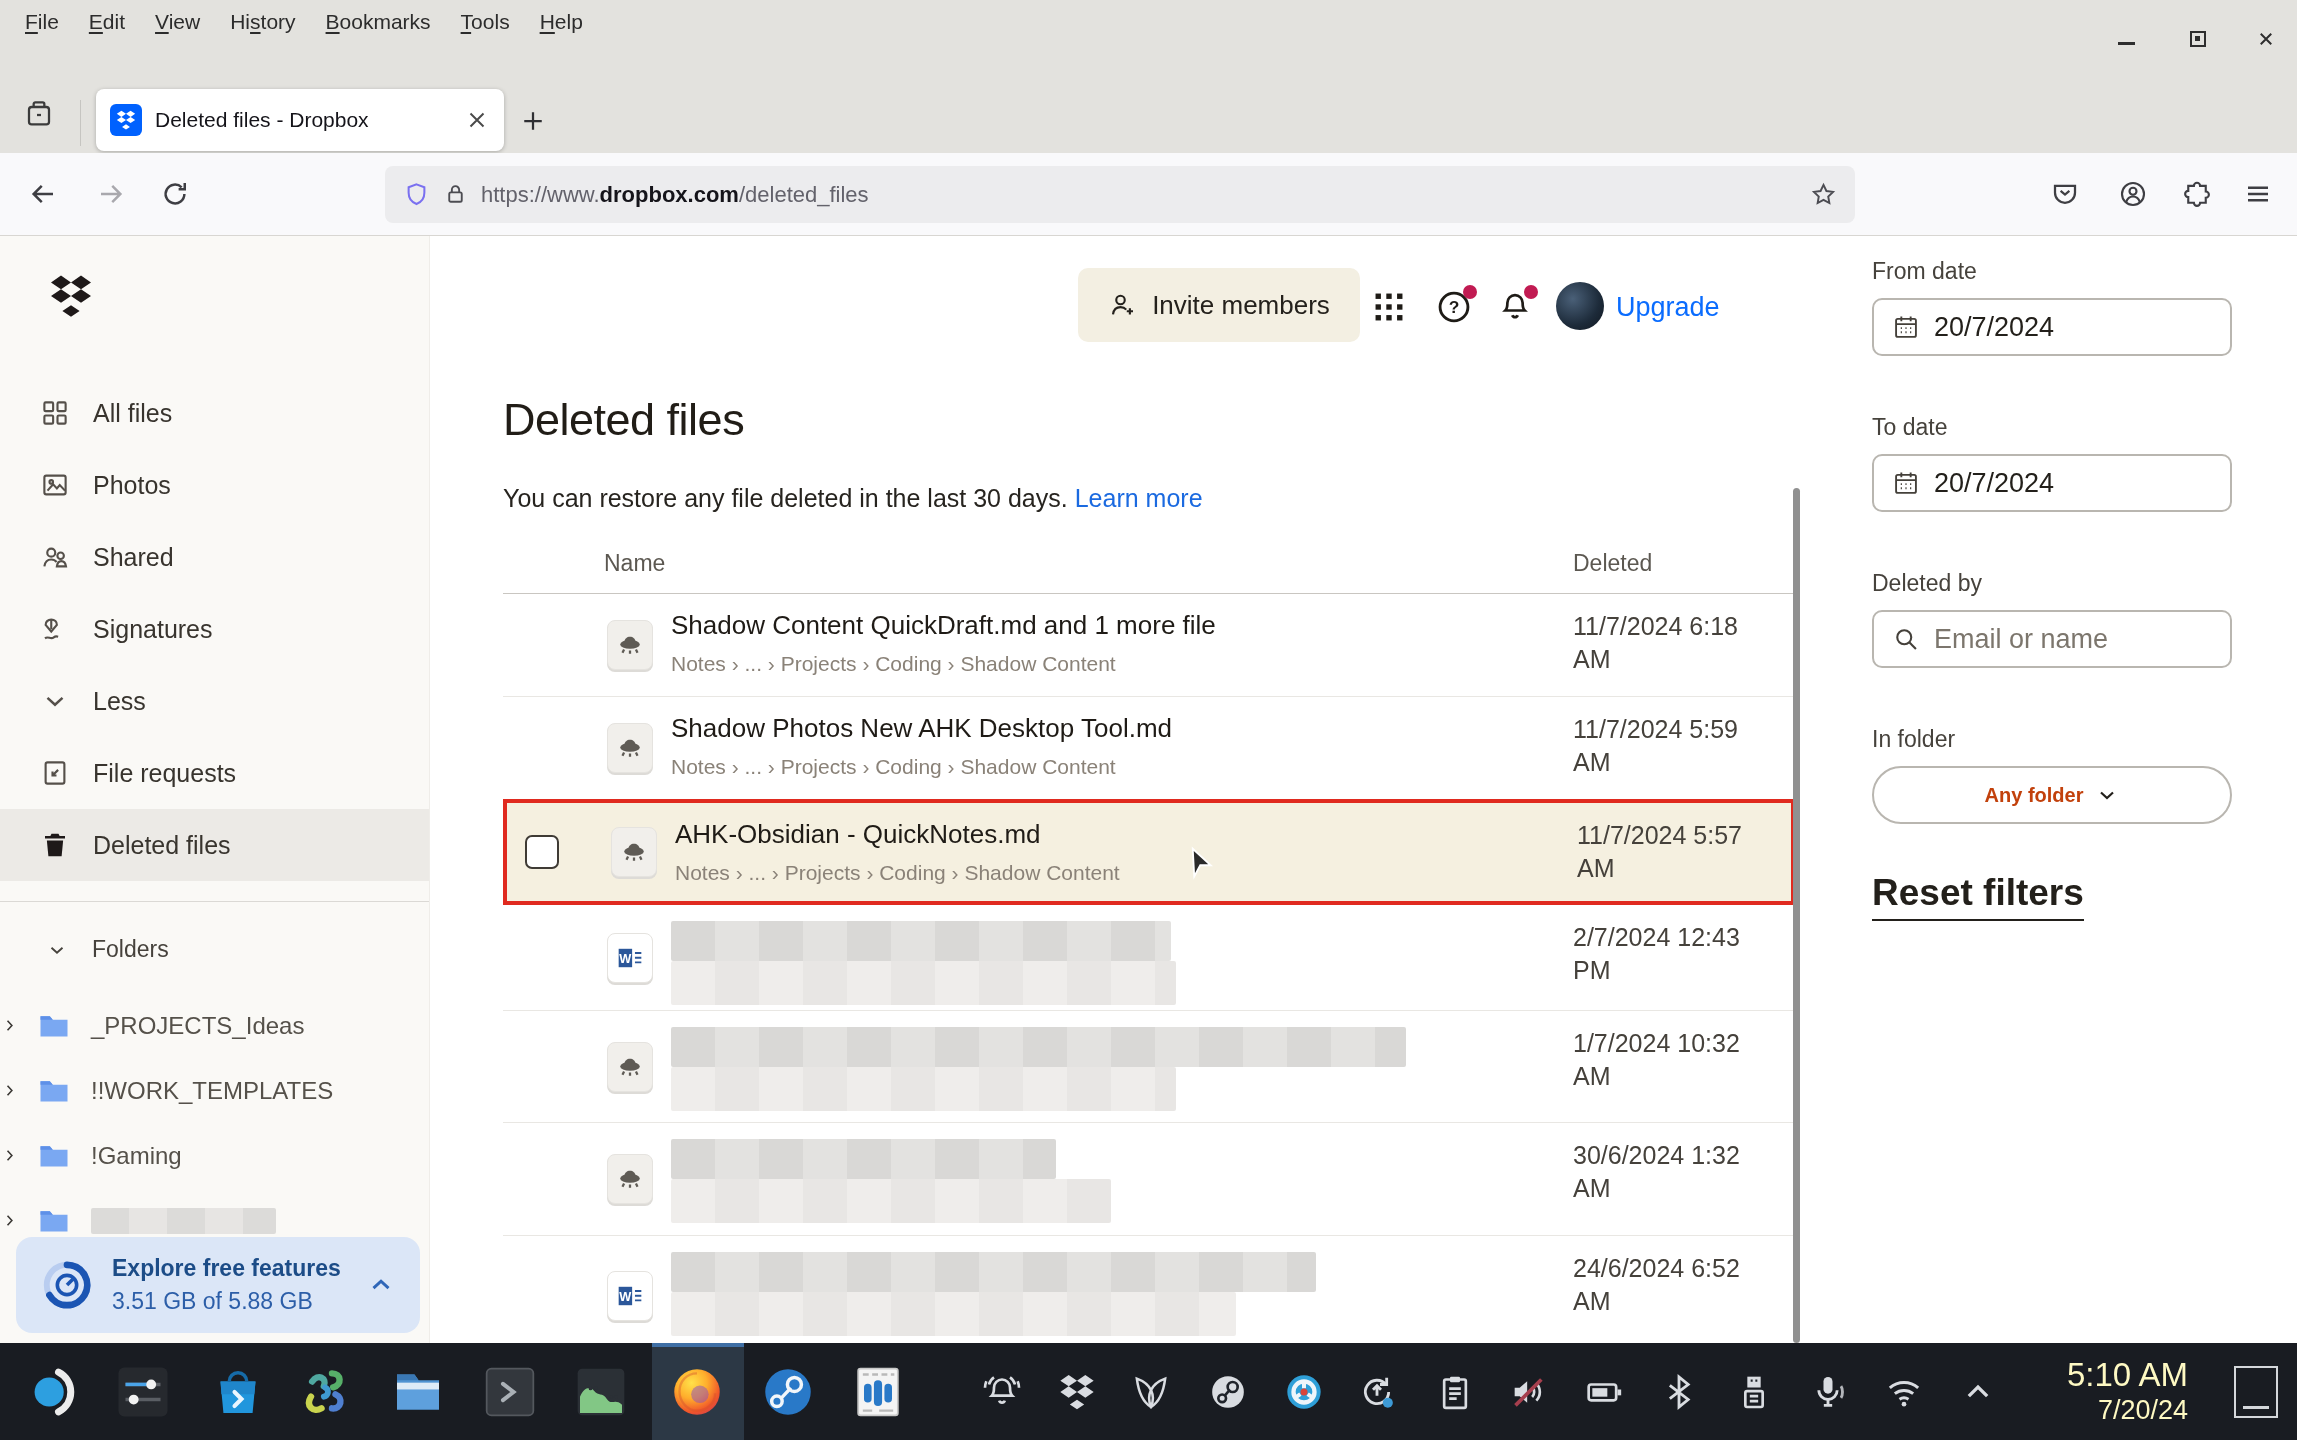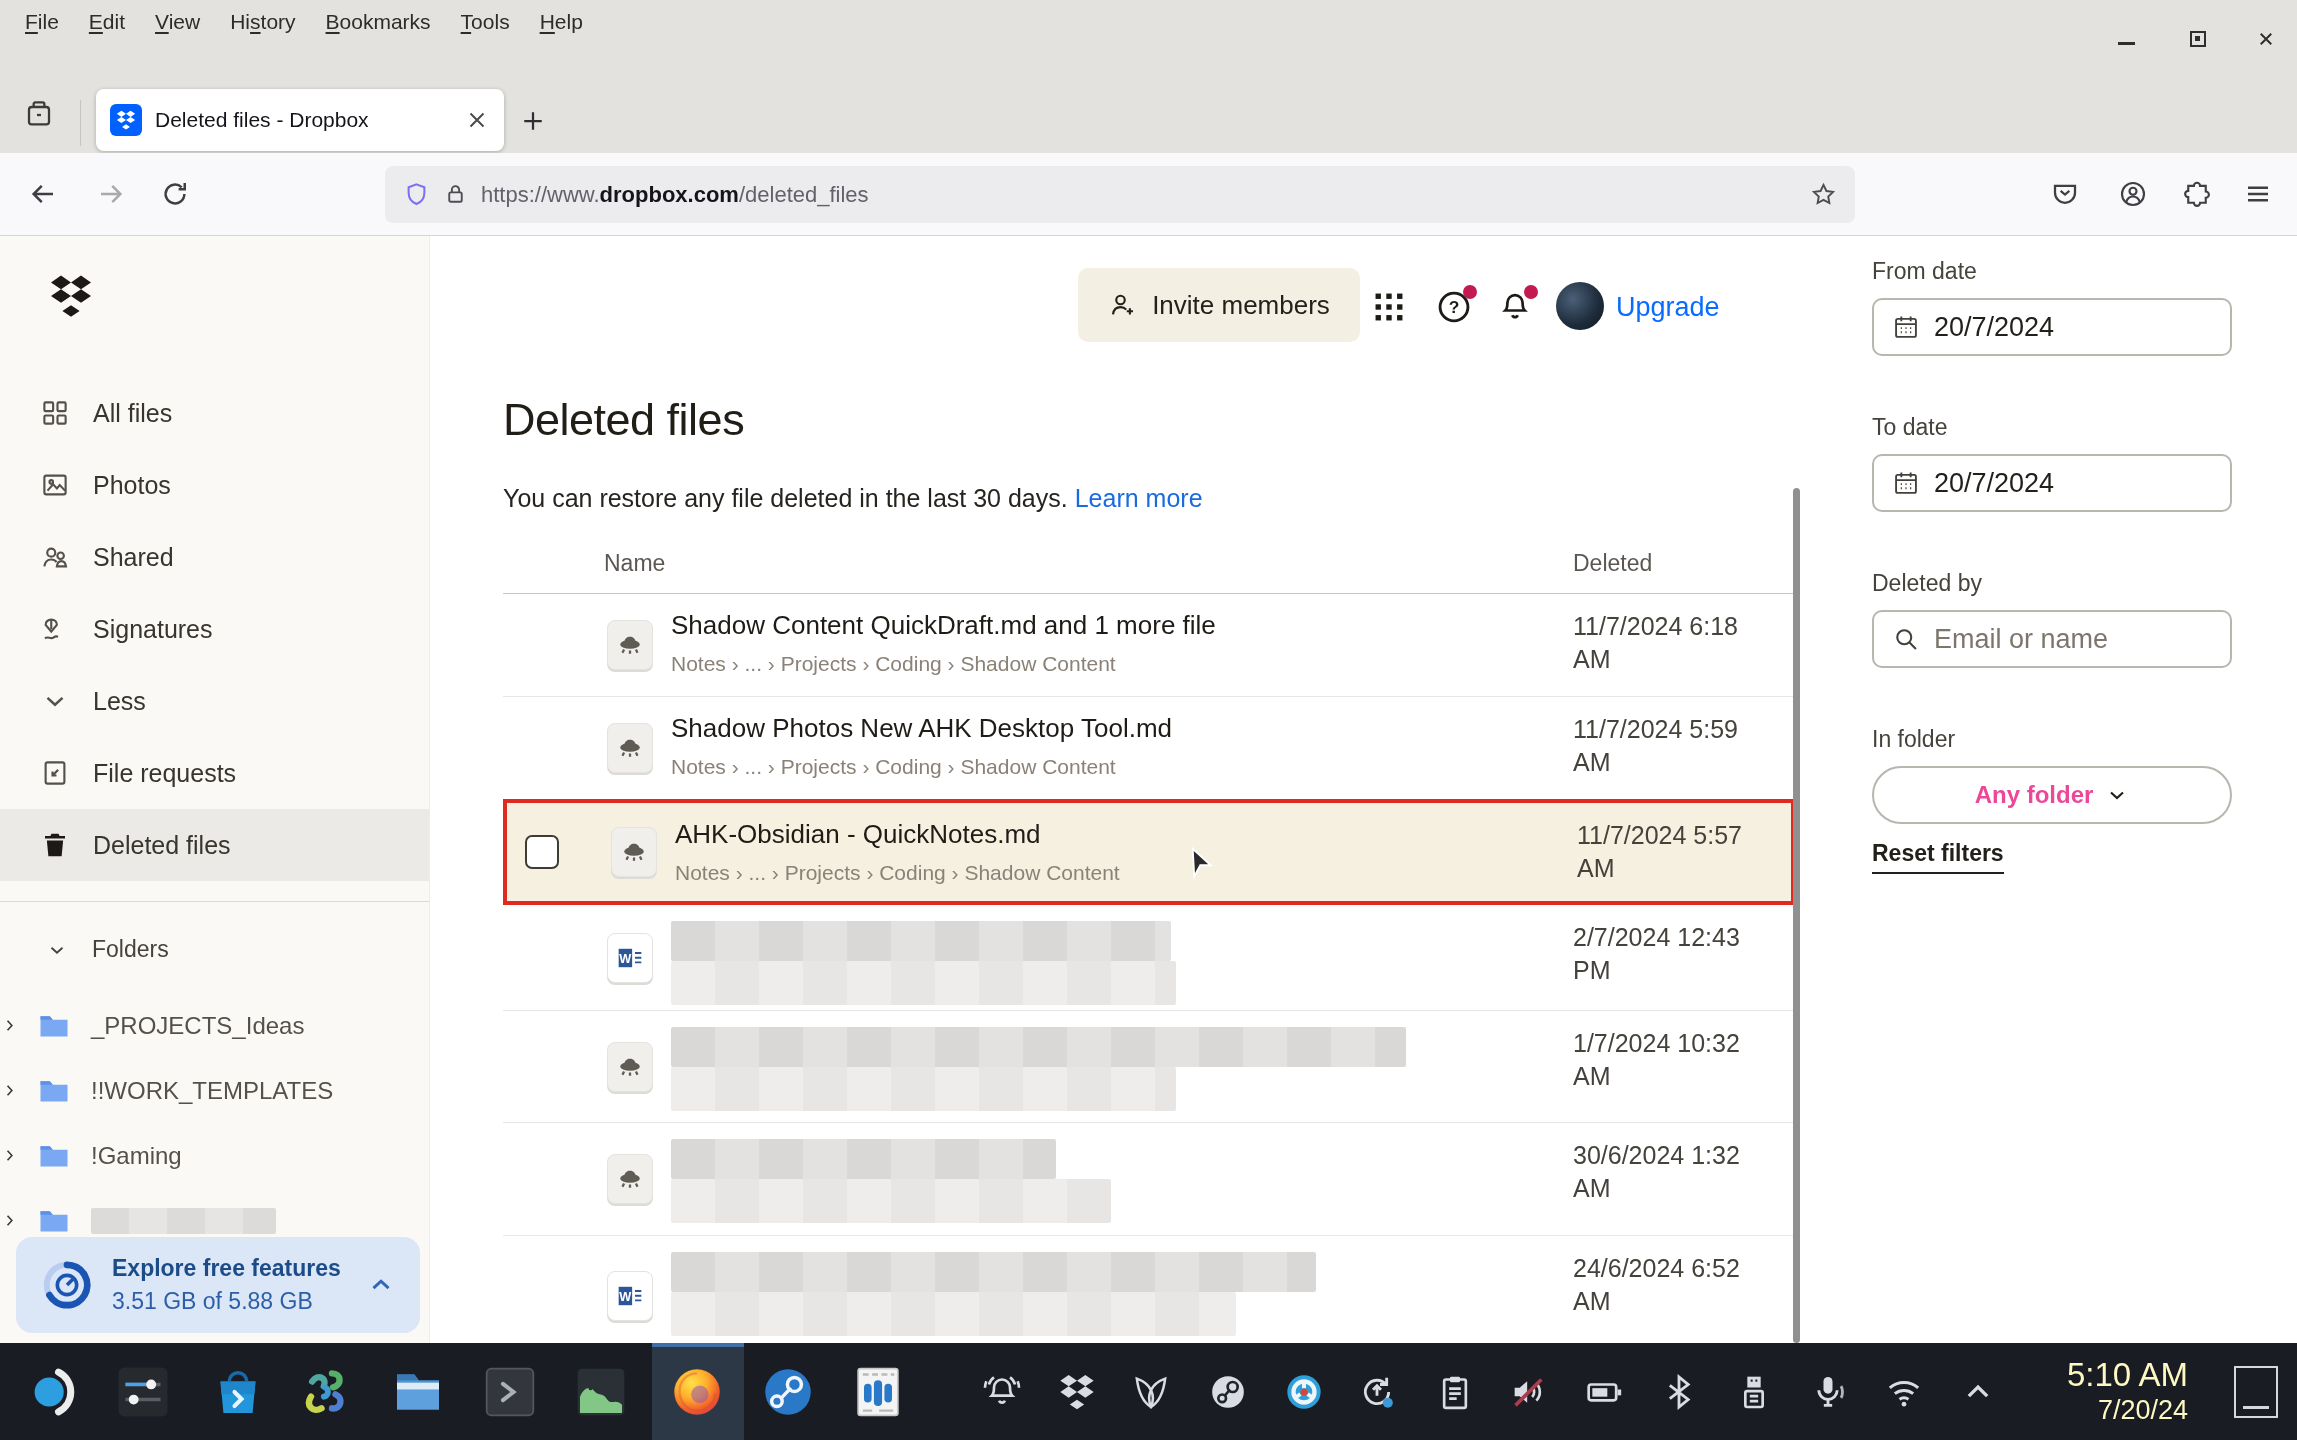--- a/index.html
+++ b/index.html
@@ -118,23 +118,23 @@
   .filters { position:absolute; left:1872px; top:236px; width:370px;}
   .f-label { position:absolute; font-size:23px; color:#46423c;}
   .f-input { position:absolute; left:0; width:360px; height:58px; border:2px solid #b9b6b0; border-radius:10px;
              background:#fff; display:flex; align-items:center; padding:0 18px; gap:14px;}
   .f-input .icn { width:28px; height:28px; color:#44403a; flex:none;}
   .f-input input { border:none; outline:none; flex:1; font-size:27px; color:#23201b;
                    font-family:"Liberation Sans",sans-serif; background:transparent;}
   .f-input input::placeholder { color:#7c766d;}
   .f-pill { position:absolute; left:0; width:360px; height:58px; border:2px solid #b9b6b0; border-radius:29px;
             background:#fff; display:flex; align-items:center; justify-content:center; gap:12px; cursor:pointer;}
-  .f-pill-label { font-size:24px; font-weight:600; color:#ec4899;}
+  .f-pill-label { font-size:20px; font-weight:600; color:#c2410c;}
   .f-pill .icn { width:24px; height:24px; color:#23201b;}
-  .reset-link { position:absolute; top:604px; font-size:23px; font-weight:bold; color:#23201b;
+  .reset-link { position:absolute; top:636px; font-size:37px; font-weight:bold; color:#23201b;
                 border-bottom:2.5px solid #23201b; padding-bottom:5px; cursor:pointer;}
 
   
   .taskbar { position:absolute; left:0; bottom:0; width:100%; height:97px; background:#191c22; z-index:6;}
   .tb-icon { position:absolute; top:21px; width:56px; height:56px; transform:translateX(-50%); cursor:pointer;}
   .tb-tray-icon { position:absolute; top:29px; width:40px; height:40px; transform:translateX(-50%);
                   color:#d9dce1; cursor:pointer;}
   .ff-slot { position:absolute; left:652px; top:0; width:92px; height:97px; background:#2c3845;}
   .ff-slot::before { content:''; position:absolute; left:0; top:0; width:100%; height:4px; background:#3f6fa5;}
   .clock { position:absolute; left:2028px; top:13px; width:160px; text-align:right; color:#fef9c3; cursor:default;}

